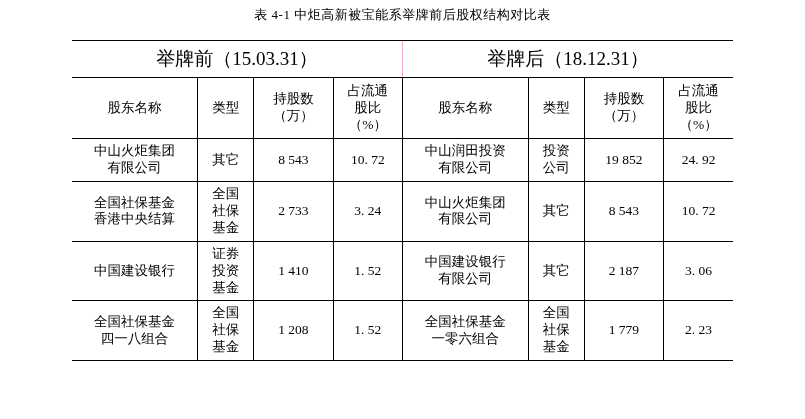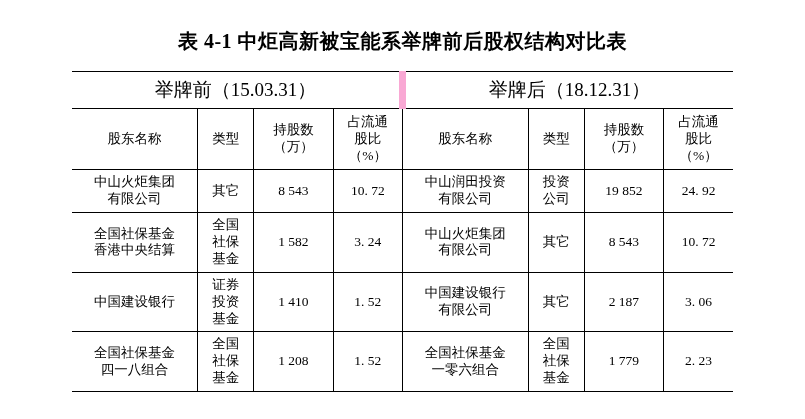--- a/index.html
+++ b/index.html
@@ -17,24 +17,24 @@
   }
   .page {
     position: relative;
     width: 805px;
     height: 419px;
     box-sizing: border-box;
     padding: 0 72px;
   }
   .doc-title {
     text-align: center;
-    font-size: 20px;
-    font-weight: bold;
+    font-size: 13px;
+    font-weight: normal;
     letter-spacing: 0.5px;
-    padding-top: 28px;
+    padding-top: 6px;
     padding-bottom: 16px;
     color: #000;
   }
   table.cmp {
     width: 100%;
     border-collapse: collapse;
     table-layout: fixed;
     font-size: 13.5px;
   }
   table.cmp td {
@@ -46,21 +46,21 @@
     color: #000;
   }
   
   table.cmp tr.group-row td {
     border-left: none;
     border-right: none;
     padding: 6px 2px;
     font-size: 19px;
   }
   table.cmp tr.group-row td.mid-divider {
-    border-left: 7px solid #f9a8d4;
+    border-left: 1px solid #f9a8d4;
   }
   table.cmp tr.head-row td {
     padding: 5px 2px;
     font-size: 13.5px;
   }
   table.cmp tr td.edge-l {
     border-left: none;
   }
   table.cmp tr td.edge-r {
     border-right: none;
@@ -175,21 +175,21 @@
       <tr>
         <td class="edge-l">
           <span class="cellline">全国社保基金</span>
           <span class="cellline">香港中央结算</span>
         </td>
         <td>
           <span class="cellline">全国</span>
           <span class="cellline">社保</span>
           <span class="cellline">基金</span>
         </td>
-        <td>1 582</td>
+        <td>2 733</td>
         <td>3. 24</td>
         <td>
           <span class="cellline">中山火炬集团</span>
           <span class="cellline">有限公司</span>
         </td>
         <td>
           <span class="cellline">其它</span>
         </td>
         <td>8 543</td>
         <td class="edge-r">10. 72</td>

